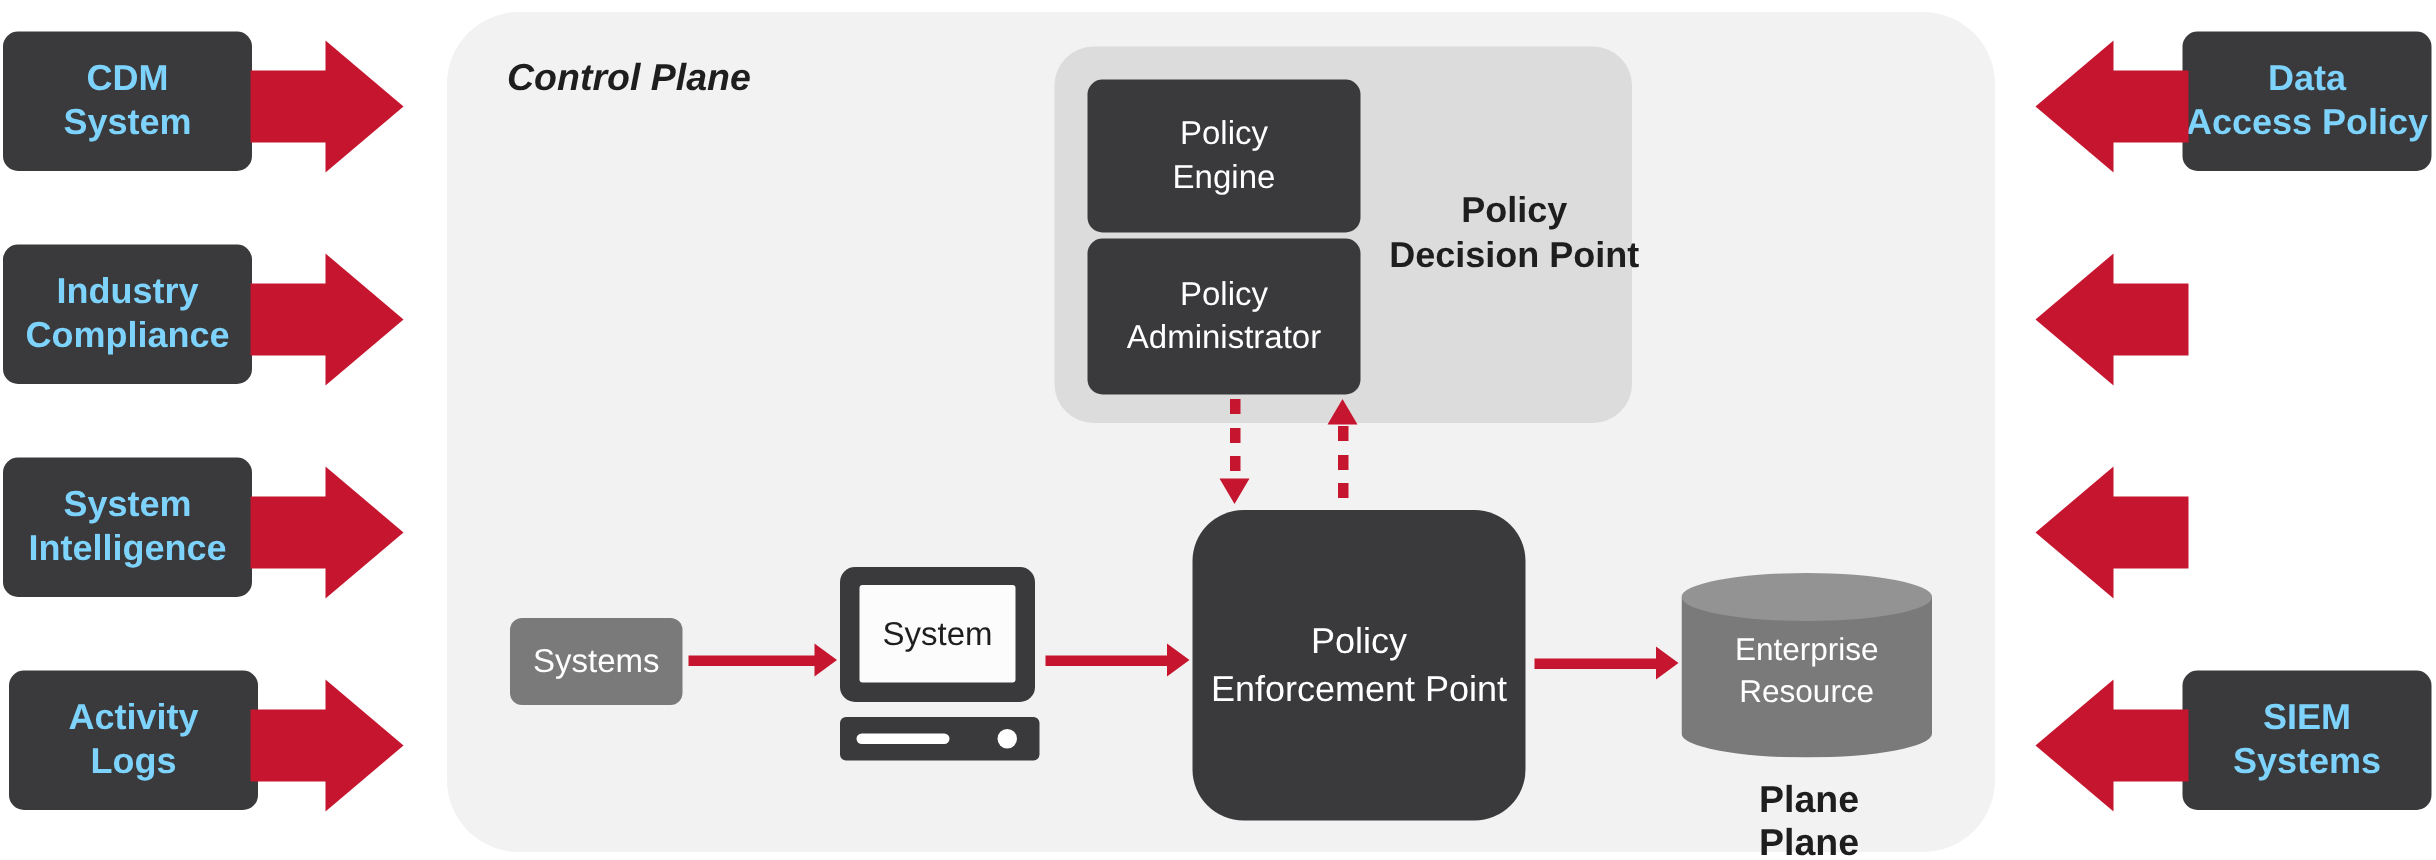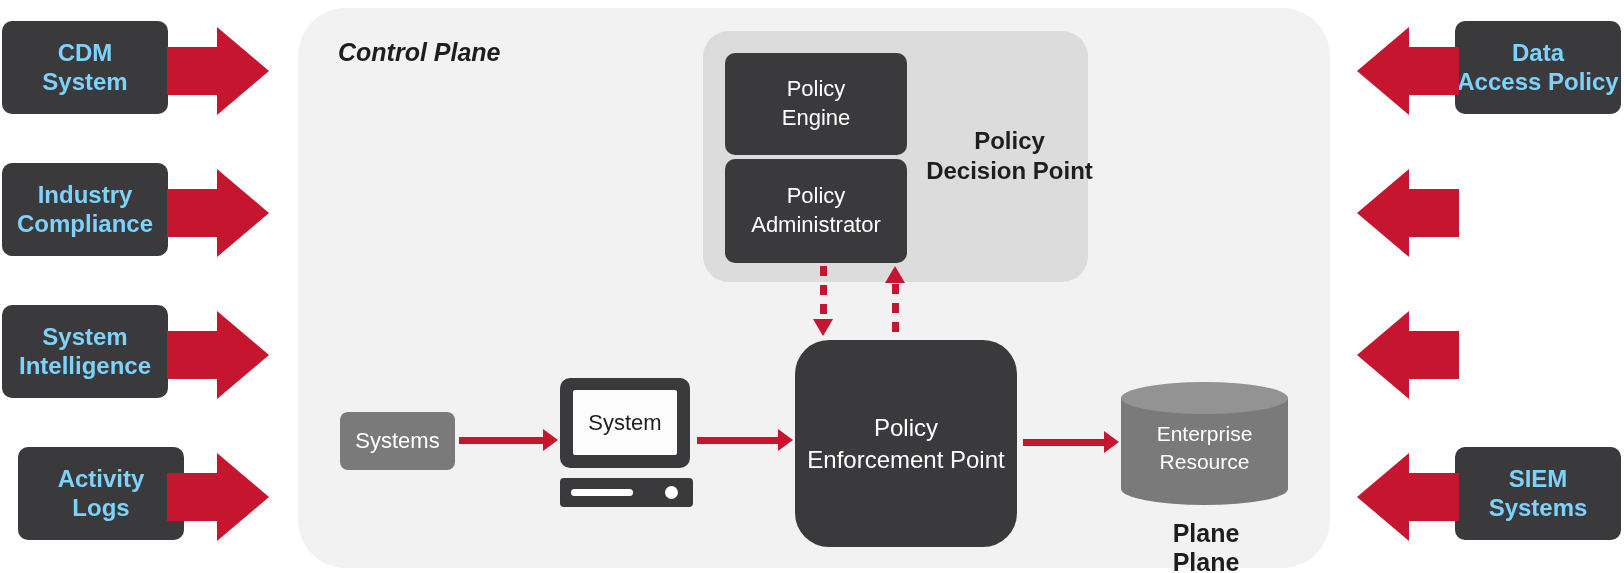--- a/index.html
+++ b/index.html
@@ -19,21 +19,21 @@
   .multiline{white-space:pre-line;}
   
   .plane{position:absolute;left:298px;top:8px;width:1032px;height:560px;background:var(--plane);border-radius:48px;}
   .plane-label{position:absolute;left:338px;top:38px;font-size:25px;font-weight:bold;color:var(--ink);font-style:italic;}
   
   .ext{
     position:absolute;width:166px;height:93px;background:var(--dark);border-radius:10px;
     color:#7dd3fc;font-weight:bold;font-size:24px;line-height:1.2;
     display:flex;align-items:center;justify-content:center;text-align:center;
   }
-  .l0{left:2px;top:21px}.l1{left:2px;top:163px}.l2{left:2px;top:305px}.l3{left:18px;top:447px}
+  .l0{left:2px;top:21px}.l1{left:2px;top:163px}.l2{left:2px;top:305px}.l3{left:6px;top:447px}
   .r0{left:1455px;top:21px}.r1{left:1455px;top:163px}.r2{left:1455px;top:305px}.r3{left:1455px;top:447px}
   
   .bigarrow{position:absolute;width:102px;height:88px;}
   .la0{left:167px;top:27px}.la1{left:167px;top:169px}.la2{left:167px;top:311px}.la3{left:167px;top:453px}
   .ra0{left:1357px;top:27px}.ra1{left:1357px;top:169px}.ra2{left:1357px;top:311px}.ra3{left:1357px;top:453px}
   .bigarrow .shaft{position:absolute;top:20px;width:54px;height:48px;background:var(--red);}
   .bigarrow.right .shaft{left:0;}
   .bigarrow.right .head{position:absolute;left:50px;top:0;width:0;height:0;
     border-top:44px solid transparent;border-bottom:44px solid transparent;border-left:52px solid var(--red);}
   .bigarrow.left .shaft{right:0;}

